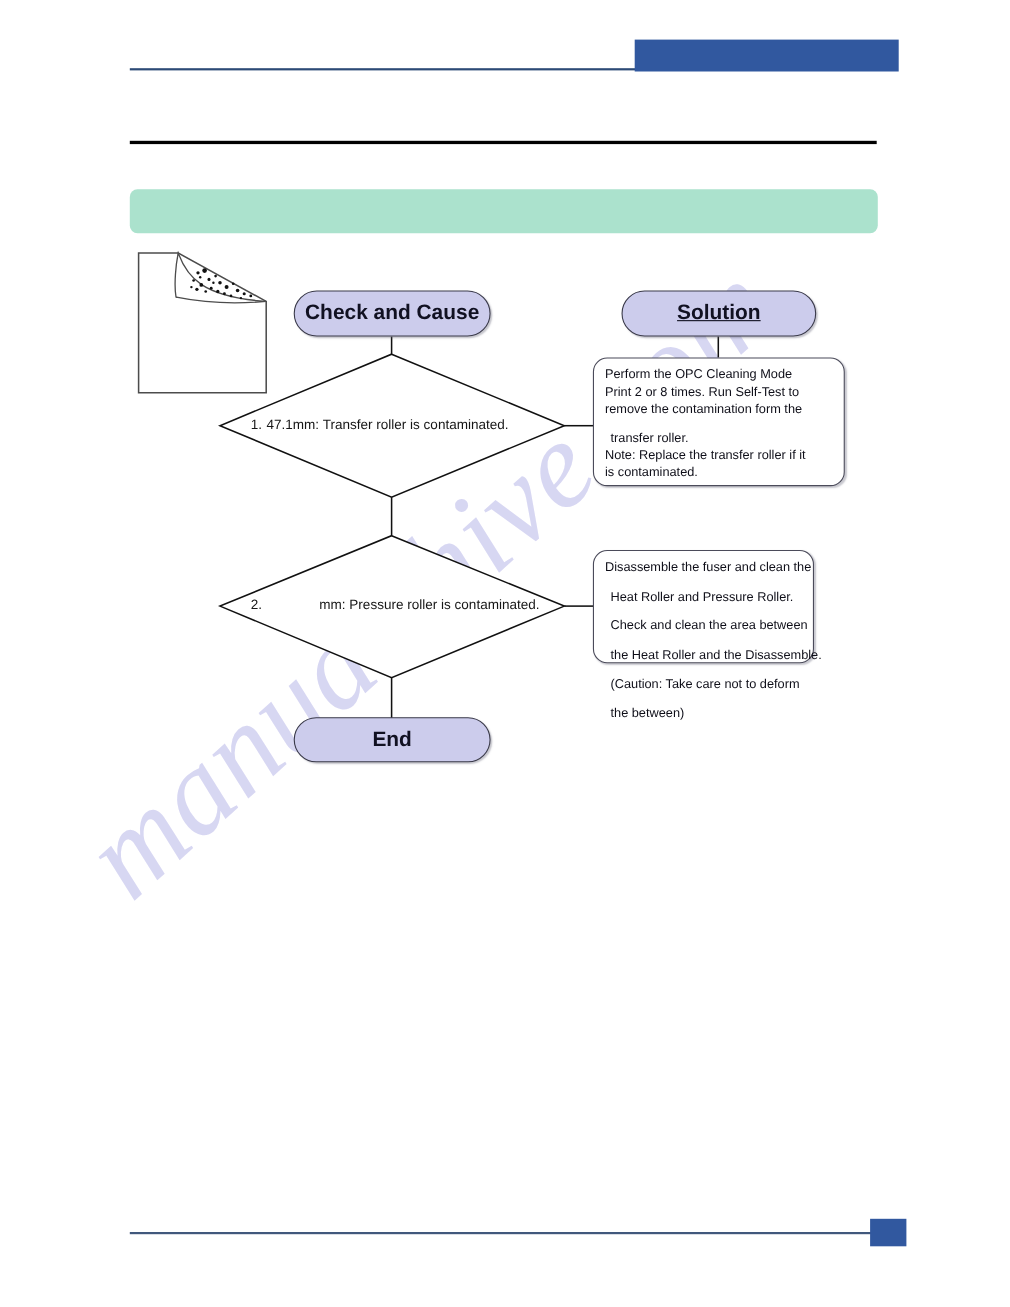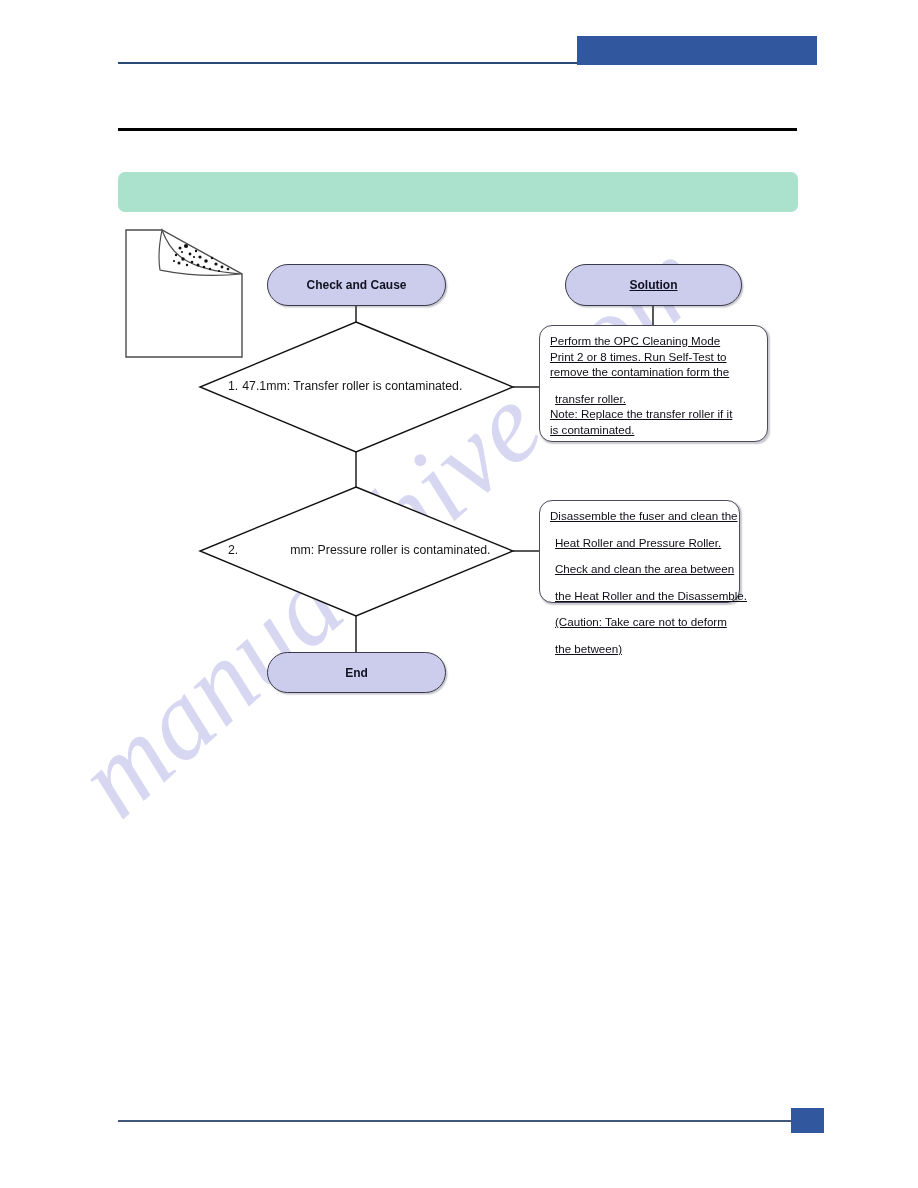--- a/index.html
+++ b/index.html
@@ -114,21 +114,21 @@
   
   .pill {
     position: absolute;
     box-sizing: border-box;
     background: #ccccec;
     border: 1.4px solid #3a3a4a;
     border-radius: 999px;
     display: flex;
     align-items: center;
     justify-content: center;
-    font-size: 12px;
+    font-size: 19px;
     font-weight: bold;
     color: #111122;
     z-index: 6;
     box-shadow: 1.5px 1.5px 1.5px rgba(90,90,110,0.35);
   }
   .pill-check  { left: 267px; top: 264px; width: 179px; height: 42px; }
   .pill-solution { left: 565px; top: 264px; width: 177px; height: 42px; text-decoration: underline; }
   .pill-end    { left: 267px; top: 652px; width: 179px; height: 41px; }
 
   
@@ -155,21 +155,21 @@
     border-radius: 13px;
     z-index: 6;
     padding: 7px 9px 7px 10px;
     font-size: 11.6px;
     line-height: 1.345;
     color: #0e0e18;
     box-shadow: 1.5px 1.5px 1.5px rgba(110,110,130,0.38);
   }
   .note-box-1 { left: 539px; top: 325px; width: 229px; height: 117px; }
   .note-box-2 { left: 539px; top: 500px; width: 201px; height: 103px; }
-  .note-line { white-space: nowrap; text-decoration: underline; }
+  .note-line { white-space: nowrap; }
   .note-line.indent { padding-left: 5px; margin-top: 11px; }
 
   
   .paper-icon {
     position: absolute;
     left: 124px;
     top: 228px;
     width: 122px;
     height: 131px;
     z-index: 6;

